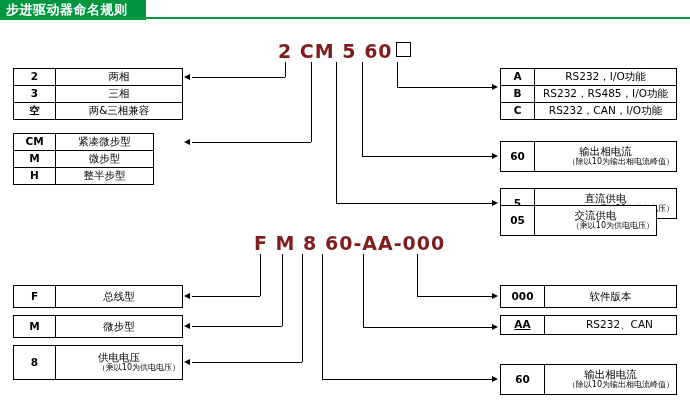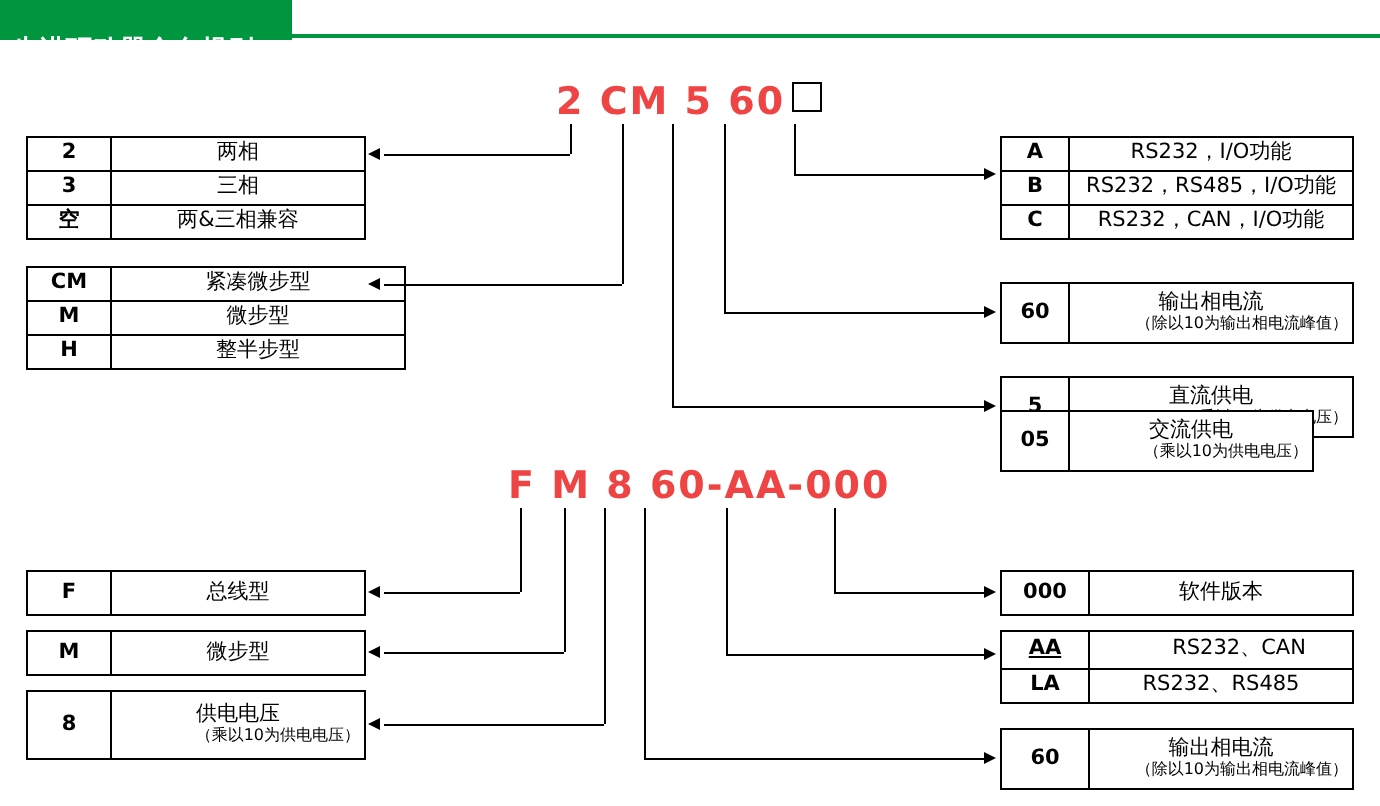--- a/index.html
+++ b/index.html
@@ -12,34 +12,33 @@
   }
   .header-bar{
     position:absolute;left:0;top:0;width:690px;height:20px;
     background:#009640;
   }
   .header-title{
     position:absolute;left:6px;top:2px;
     font-size:13px;font-weight:bold;color:#ffffff;
     letter-spacing:0.5px;
     line-height:16px;
-    margin-top:16px;
   }
   .header-tail{
     position:absolute;left:146px;top:0;width:544px;height:20px;
     background:#ffffff;
   }
   .header-line{
     position:absolute;left:146px;top:17px;width:544px;height:2px;
     background:#009640;
   }
 
   .code{
     position:absolute;
-    font-size:19px;font-weight:bold;color:#ef4444;
+    font-size:19px;font-weight:bold;color:#7f1d1d;
     letter-spacing:1px;
     white-space:nowrap;
   }
   .code-top{left:278px;top:40px;}
   .code-bot{left:254px;top:232px;}
   .sq{
     display:inline-block;width:13px;height:13px;
     border:1.5px solid #000;vertical-align:1px;margin-left:3px;
   }
 
@@ -101,21 +100,21 @@
     <td class="key">3</td>
     <td class="val">三相</td>
   </tr>
   <tr>
     <td class="key">空</td>
     <td class="val">两&amp;三相兼容</td>
   </tr>
 </tbody>
   </table>
 
-<table class="tbl" style="left:13px;top:133px;width:190px;">
+<table class="tbl" style="left:13px;top:133px;width:141px;">
   <tbody>
       <tr>
     <td class="key" style="width:42px;">CM</td>
     <td class="val">紧凑微步型</td>
   </tr>
   <tr>
     <td class="key">M</td>
     <td class="val">微步型</td>
   </tr>
   <tr>
@@ -216,24 +215,20 @@
   </tr>
 </tbody>
   </table>
 
 <table class="tbl" style="left:500px;top:315px;width:177px;">
   <tbody>
       <tr>
     <td class="key" style="width:44px;height:19px;text-decoration:underline;">AA</td>
     <td class="val" style="height:19px;padding-left:20px;">RS232、CAN</td>
   </tr>
-  <tr>
-    <td class="key">LA</td>
-    <td class="val">RS232、RS485</td>
-  </tr>
 </tbody>
   </table>
 
 <table class="tbl" style="left:500px;top:364px;width:177px;">
   <tbody>
       <tr>
     <td class="key" style="width:44px;height:30px;">60</td>
     <td class="val" style="height:30px;">
       <span>输出相电流</span>
       <span class="sub">（除以10为输出相电流峰值）</span>

